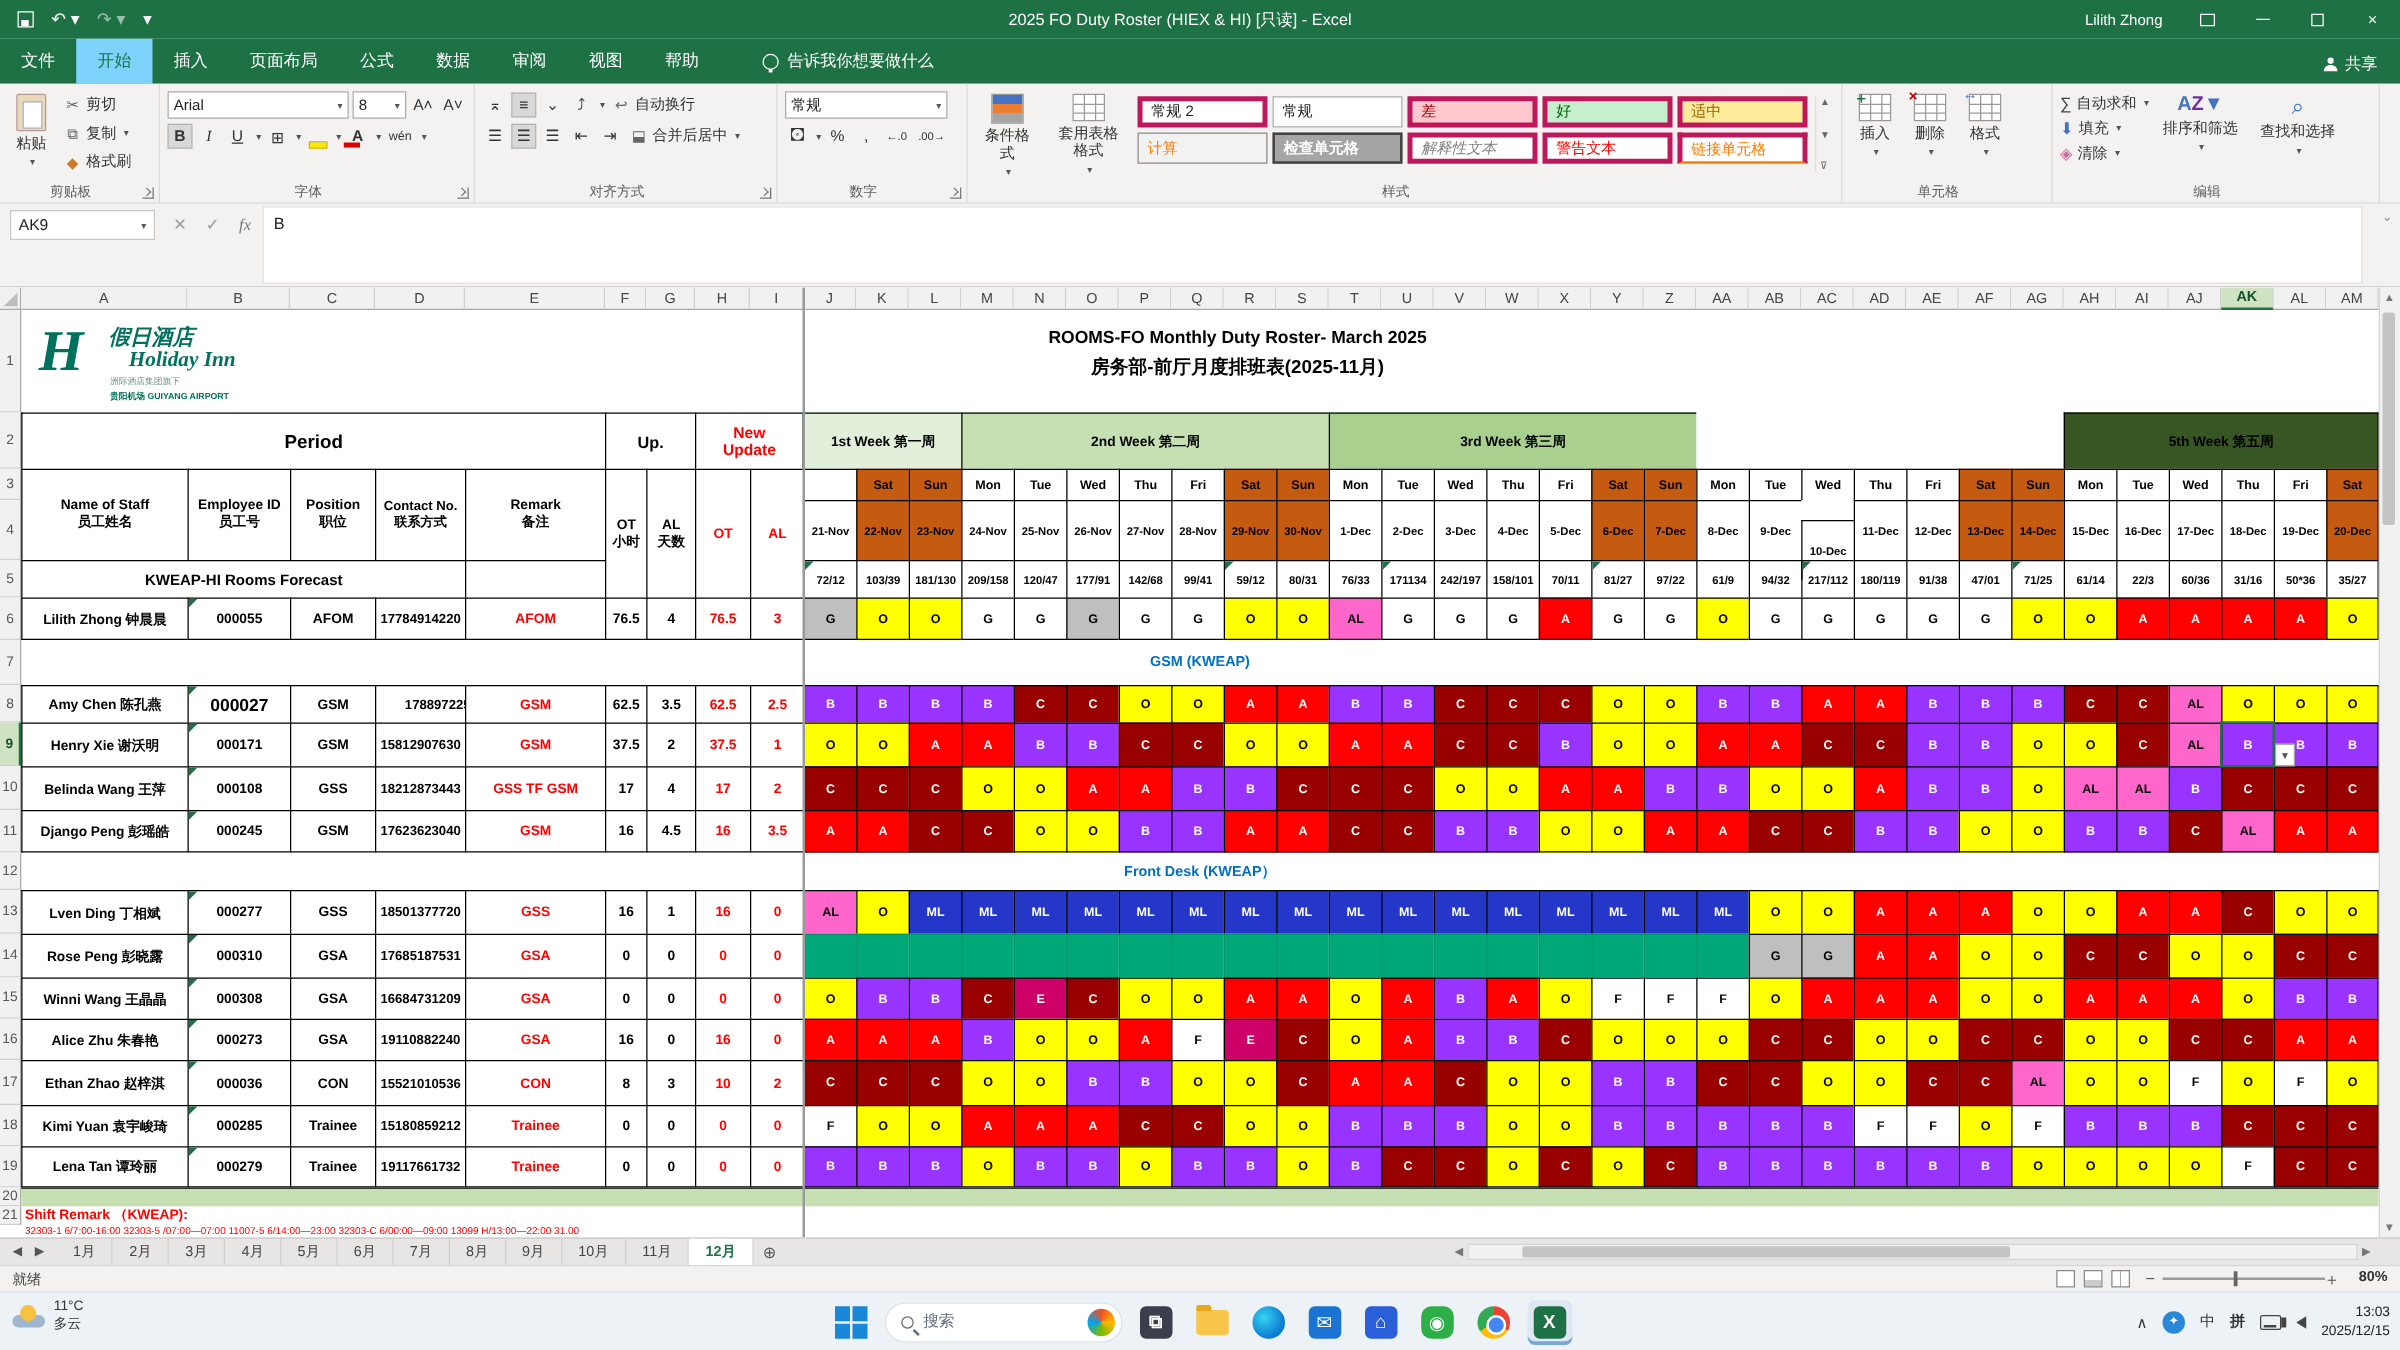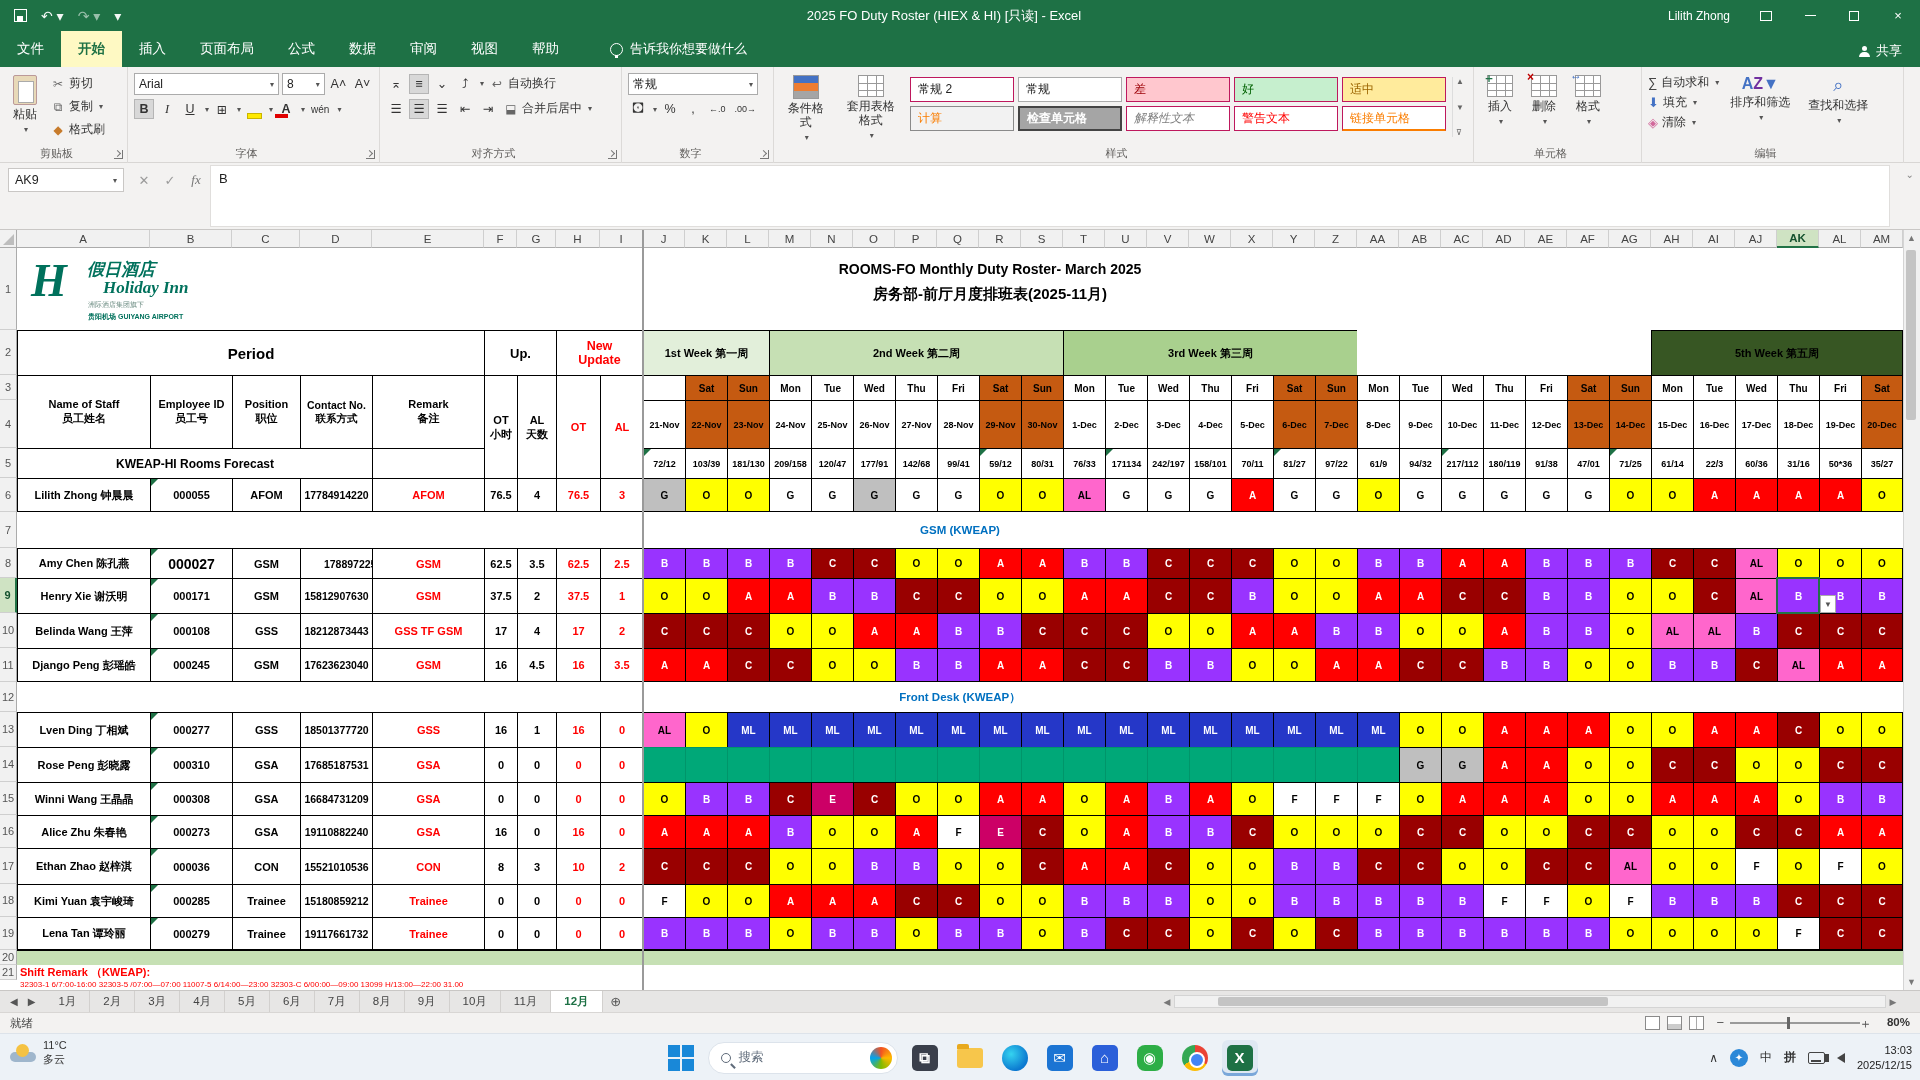--- a/index.html
+++ b/index.html
@@ -18,21 +18,21 @@
   .tb-right{display:flex;align-items:center;gap:0;height:31px}
   .tb-user{font-size:12px;margin-right:14px}
   .wbtn{width:44px;height:31px;display:flex;align-items:center;justify-content:center;font-size:13px;color:#fff}
   .ropt{width:12px;height:10px;border:1px solid #fff;position:relative}
   .minus{width:11px;height:1.5px;background:#fff}
   .maxbox{width:10px;height:10px;border:1.5px solid #fff}
 
   
   .menubar{position:absolute;left:0;top:31px;width:1920px;height:36px;background:#1E7145;display:flex;align-items:flex-end;color:#fff}
   .mtab{padding:9px 17px;font-size:13.5px;color:#fff;cursor:default}
-  .mtab.active{background:#fef9c3;color:#1E7145;font-weight:bold}
+  .mtab.active{background:#7dd3fc;color:#1E7145;font-weight:normal}
   .tellme{display:flex;align-items:center;gap:7px;margin-left:26px;padding:9px 8px;font-size:13px;color:#fff}
   .bulb{width:13px;height:13px;border-radius:50%;border:1.5px solid #fff;position:relative}
   .bulb::after{content:"";position:absolute;left:4px;top:11px;width:3px;height:3px;background:#fff}
   .share{position:absolute;right:18px;bottom:7px;display:flex;align-items:center;gap:6px;font-size:13px;color:#fff}
   .person{width:11px;height:11px;position:relative}
   .person::before{content:"";position:absolute;left:3px;top:0;width:5px;height:5px;border-radius:50%;background:#fff}
   .person::after{content:"";position:absolute;left:0;top:6px;width:11px;height:5px;border-radius:5px 5px 0 0;background:#fff}
 
   
   .ribbon{position:absolute;left:0;top:67px;width:1920px;height:96px;background:#F3F2F1;border-bottom:1px solid #D8D6D4;display:flex}
@@ -50,21 +50,21 @@
   .sbtn .ic{width:14px;text-align:center;font-size:12px;color:#666}
   .fontrow{display:flex;align-items:center;gap:3px}
   .combo{background:#fff;border:1px solid #ABABAB;font-size:12px;color:#222;display:flex;align-items:center;justify-content:space-between;padding:1px 4px;height:22px}
   .fgcol{display:flex;flex-direction:column;gap:4px;padding-top:2px}
   .tbtn{min-width:20px;height:20px;display:flex;align-items:center;justify-content:center;font-size:12.5px;color:#333;padding:0 3px}
   .tbtn.sel{background:#D8D8D8;border:1px solid #B5B5B5}
   .ubar{display:inline-block;width:13px;height:4px;margin-top:13px}
   .ubar.y{background:#FFE900;outline:1px solid #c9b400}
   .ubar.r{background:#E00000}
   .num-big{width:130px}
-  .style-chip{width:104px;height:25px;font-size:12px;display:flex;align-items:center;padding-left:7px;border:1px solid #be185d;background:#fff;color:#222;white-space:nowrap;overflow:hidden}
+  .style-chip{width:104px;height:25px;font-size:12px;display:flex;align-items:center;padding-left:7px;border:4px solid #be185d;background:#fff;color:#222;white-space:nowrap;overflow:hidden}
   .chip-bad{background:#FFC7CE;color:#9C0006}
   .chip-good{background:#C6EFCE;color:#006100}
   .chip-neutral{background:#FFEB9C;color:#9C6500}
   .chip-calc{background:#F2F2F2;color:#FA7D00;border:1px solid #8a8a8a}
   .chip-check{background:#A5A5A5;color:#fff;font-weight:bold;border:2px solid #444}
   .chip-expl{color:#7F7F7F;font-style:italic}
   .chip-warn{color:#FF0000}
   .chip-link{color:#FA7D00;border-bottom:2px solid #FA7D00}
   .chip-normal{border:1px solid #ABABAB}
   .gallery{display:grid;grid-template-columns:repeat(5,106px);grid-auto-rows:27px;gap:2px;padding-top:6px}
@@ -559,21 +559,21 @@
       <div class="abs cell wkend" style="font-size: 10px; left: 1315px; top: 145px; width: 42px; height: 25px;">Sun</div>
       <div class="abs cell wkend" style="font-size: 9px; left: 1315px; top: 170px; width: 42px; height: 48px;">7-Dec</div>
       <div class="abs cell" style="font-size: 9px; position: absolute; left: 1315px; top: 218px; width: 42px; height: 30px;">97/22</div>
       <div class="abs cell" style="font-size: 10px; left: 1357px; top: 145px; width: 42px; height: 25px;">Mon</div>
       <div class="abs cell" style="font-size: 9px; left: 1357px; top: 170px; width: 42px; height: 48px;">8-Dec</div>
       <div class="abs cell" style="font-size: 9px; position: absolute; left: 1357px; top: 218px; width: 42px; height: 30px;">61/9</div>
       <div class="abs cell" style="font-size: 10px; left: 1399px; top: 145px; width: 42px; height: 25px;">Tue</div>
       <div class="abs cell" style="font-size: 9px; left: 1399px; top: 170px; width: 42px; height: 48px;">9-Dec</div>
       <div class="abs cell" style="font-size: 9px; position: absolute; left: 1399px; top: 218px; width: 42px; height: 30px;">94/32</div>
       <div class="abs cell" style="font-size: 10px; left: 1441px; top: 145px; width: 42px; height: 25px;">Wed</div>
-      <div class="abs cell" style="font-size: 9px; left: 1441px; top: 170px; width: 42px; height: 48px;">10-Dec</div>
+      <div class="abs cell" style="font-size: 9px; left: 1441px; top: 186px; width: 42px; height: 48px;">10-Dec</div>
       <div class="abs cell" style="font-size: 9px; position: absolute; left: 1441px; top: 218px; width: 42px; height: 30px;">217/112<div class="tri"></div></div>
       <div class="abs cell" style="font-size: 10px; left: 1483px; top: 145px; width: 42px; height: 25px;">Thu</div>
       <div class="abs cell" style="font-size: 9px; left: 1483px; top: 170px; width: 42px; height: 48px;">11-Dec</div>
       <div class="abs cell" style="font-size: 9px; position: absolute; left: 1483px; top: 218px; width: 42px; height: 30px;">180/119</div>
       <div class="abs cell" style="font-size: 10px; left: 1525px; top: 145px; width: 42px; height: 25px;">Fri</div>
       <div class="abs cell" style="font-size: 9px; left: 1525px; top: 170px; width: 42px; height: 48px;">12-Dec</div>
       <div class="abs cell" style="font-size: 9px; position: absolute; left: 1525px; top: 218px; width: 42px; height: 30px;">91/38</div>
       <div class="abs cell wkend" style="font-size: 10px; left: 1567px; top: 145px; width: 42px; height: 25px;">Sat</div>
       <div class="abs cell wkend" style="font-size: 9px; left: 1567px; top: 170px; width: 42px; height: 48px;">13-Dec</div>
       <div class="abs cell" style="font-size: 9px; position: absolute; left: 1567px; top: 218px; width: 42px; height: 30px;">47/01</div>

